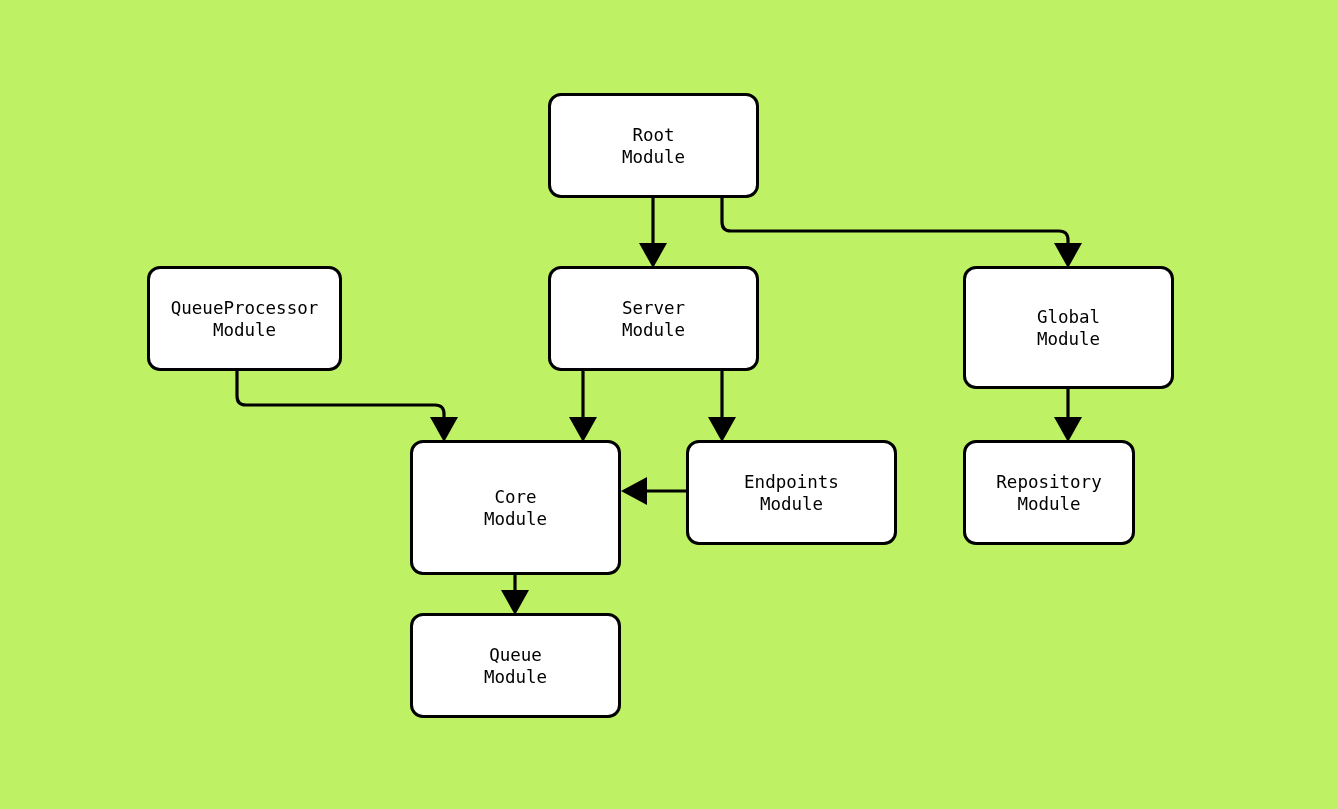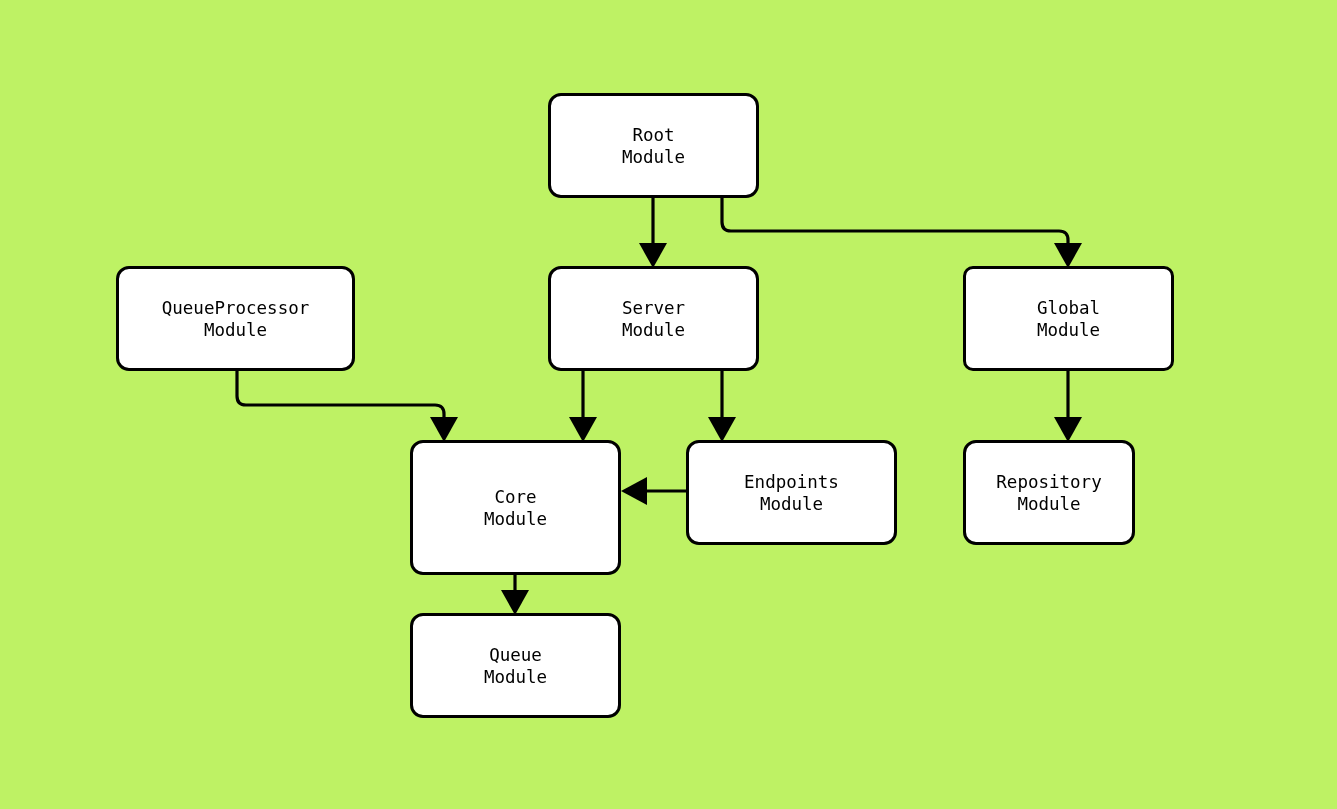--- a/index.html
+++ b/index.html
@@ -94,31 +94,31 @@
       <polygon points="515,615 501,590 529,590" fill="#000000"></polygon>
     </g>
 
   </svg>
 
   <div class="node" style="left:548px; top:93px; width:211px; height:105px;">
     <span class="node-label">Root
 Module</span>
   </div>
 
-  <div class="node" style="left:116px; top:266px; width:239px; height:105px;">
+  <div class="node" style="left:147px; top:266px; width:195px; height:105px;">
     <span class="node-label">QueueProcessor
 Module</span>
   </div>
 
   <div class="node" style="left:548px; top:266px; width:211px; height:105px;">
     <span class="node-label">Server
 Module</span>
   </div>
 
-  <div class="node" style="left:963px; top:266px; width:211px; height:105px;border-radius:10px;">
+  <div class="node" style="left:963px; top:266px; width:211px; height:123px;">
     <span class="node-label">Global
 Module</span>
   </div>
 
   <div class="node" style="left:410px; top:440px; width:211px; height:135px;">
     <span class="node-label">Core
 Module</span>
   </div>
 
   <div class="node" style="left:686px; top:440px; width:211px; height:105px;">

